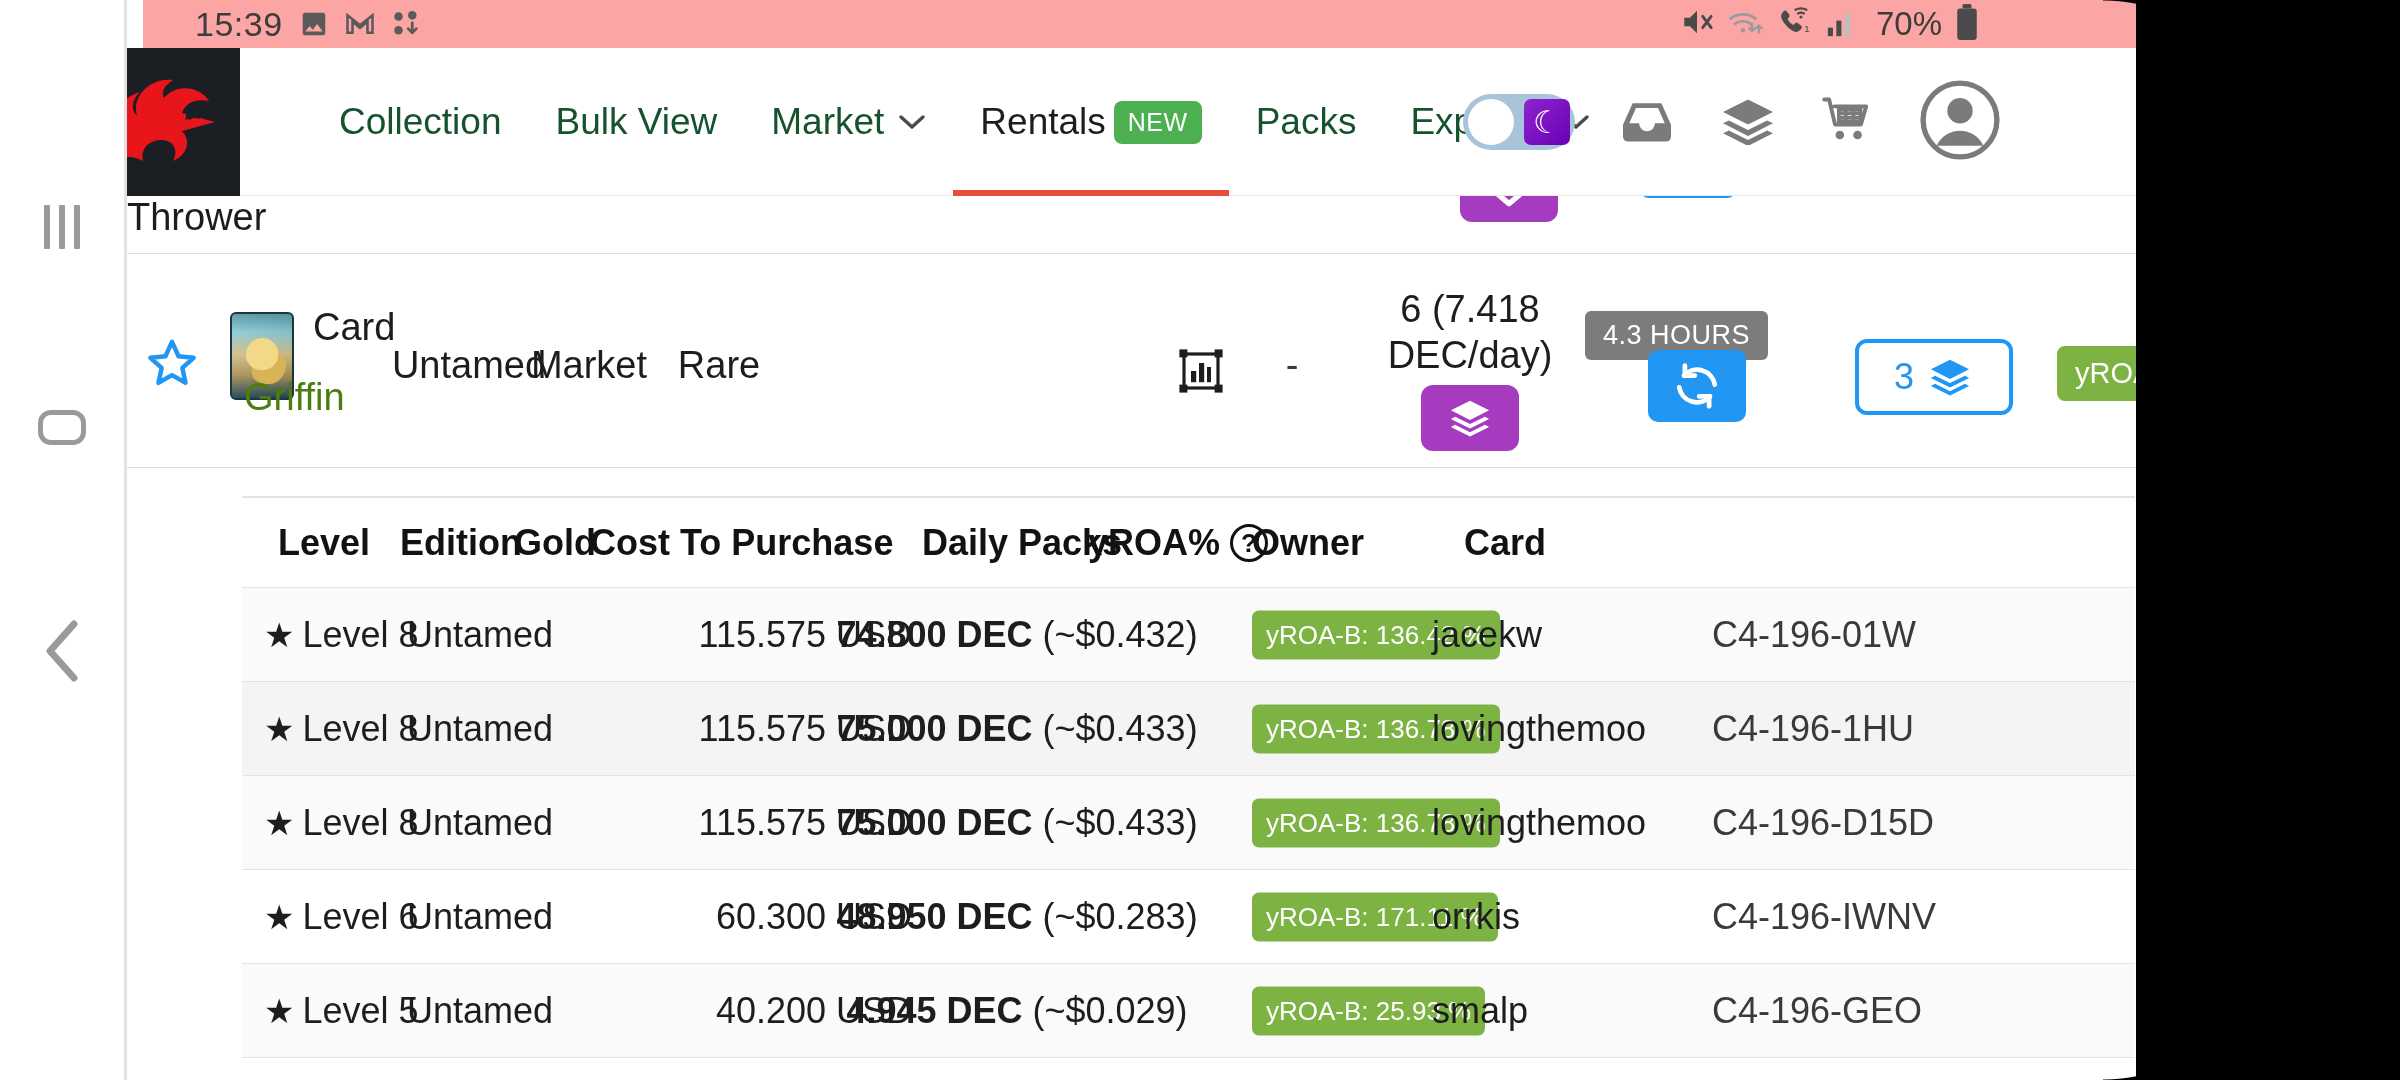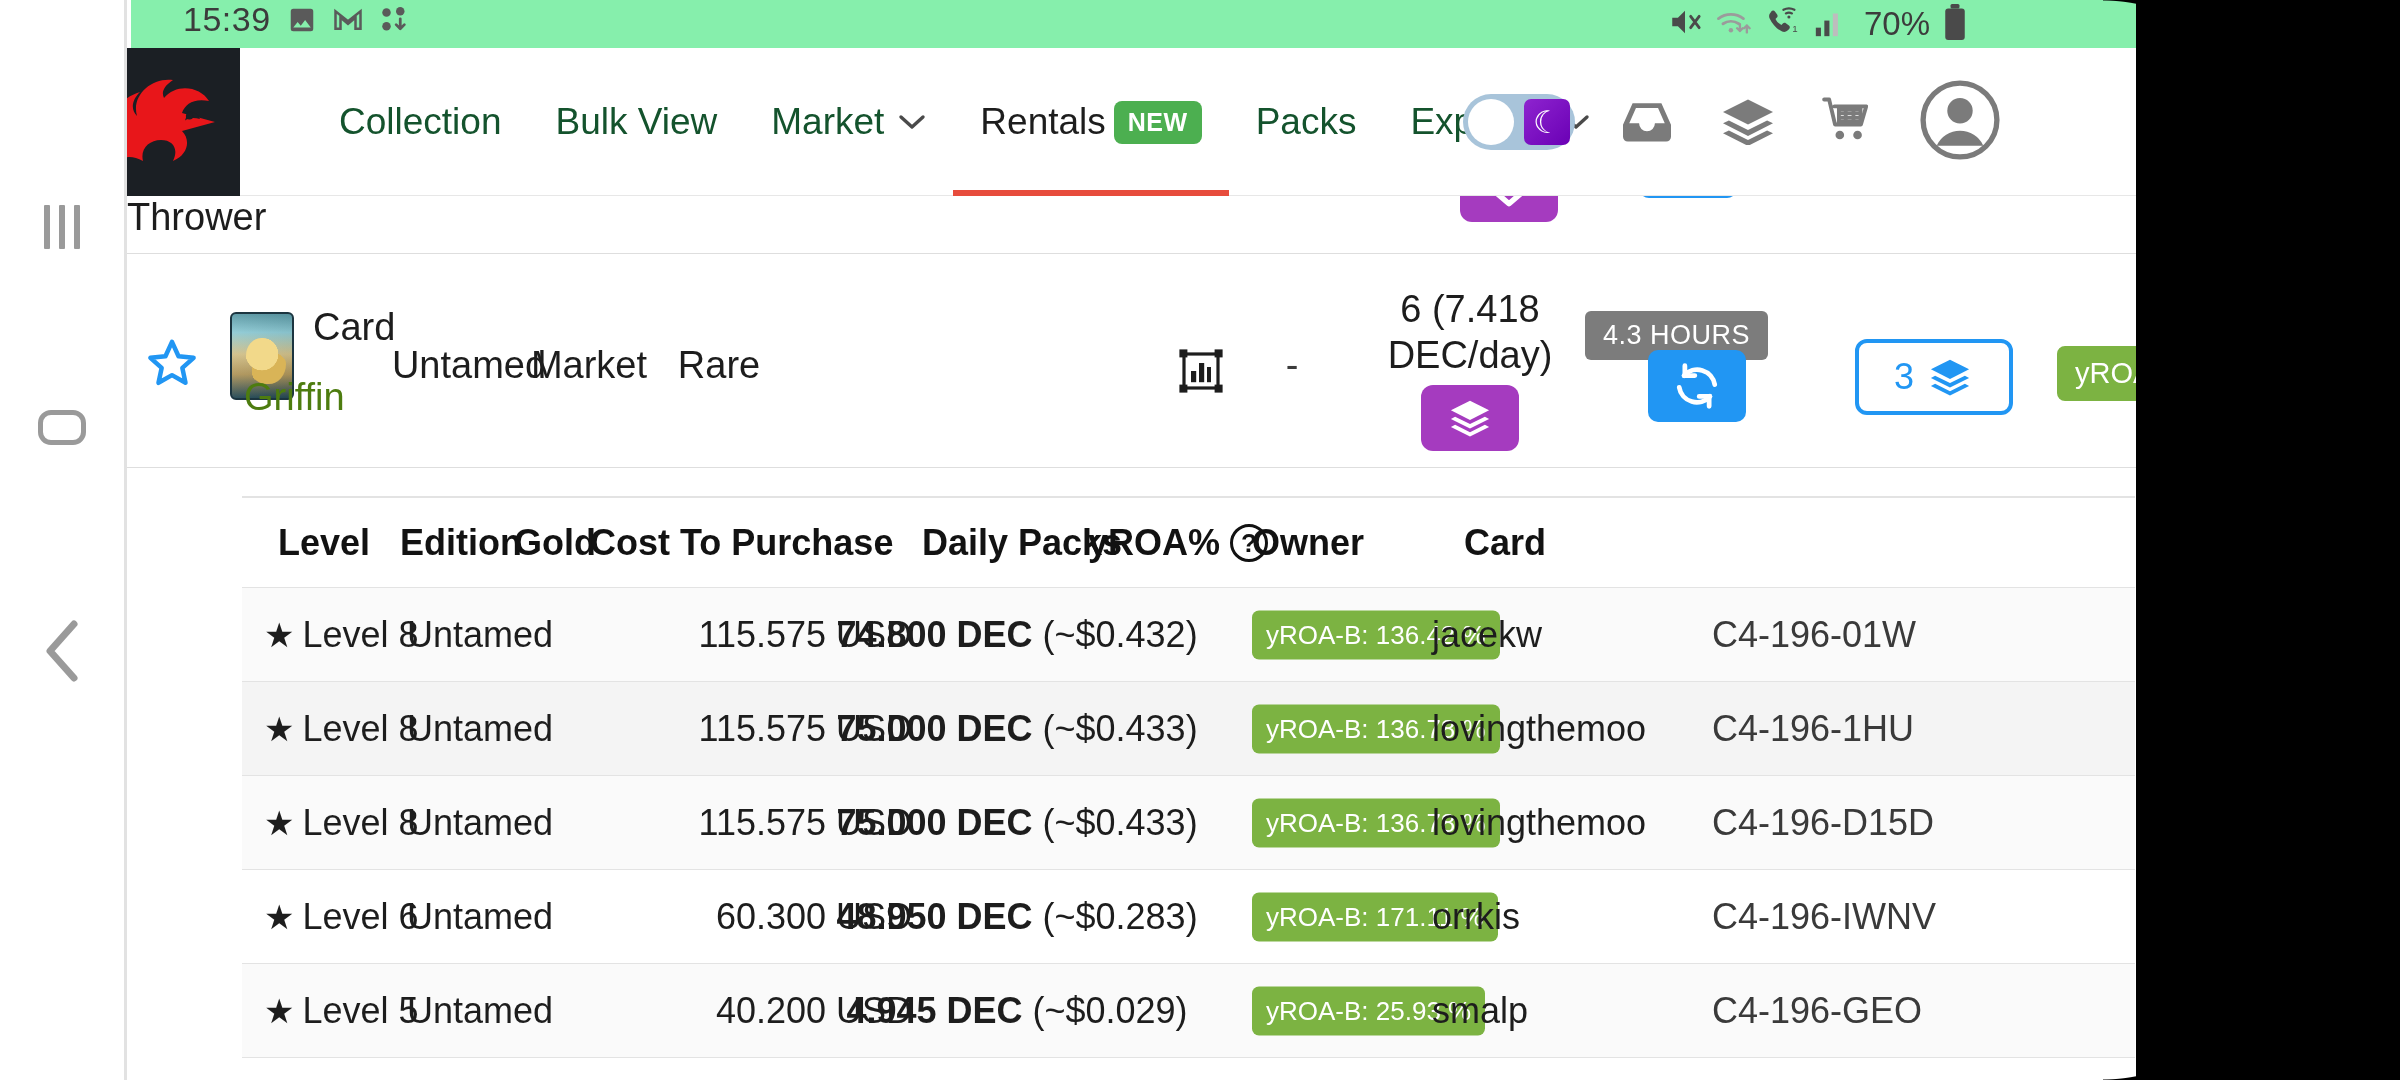--- a/index.html
+++ b/index.html
@@ -44,23 +44,23 @@
 
   
   #screen {
     position: absolute; left: 127px; top: 0; width: 2136px; height: 1080px;
     background: #ffffff;
     overflow: hidden;
   }
 
   
   #status-bar {
-    position: absolute; left: 4px; top: 0; width: 2136px; height: 48px;
-    background: #86efac;
-    display: flex; align-items: flex-start;
+    position: absolute; left: 16px; top: 0; width: 2136px; height: 48px;
+    background: #fca5a5;
+    display: flex; align-items: center;
     color: #3c3c3c;
   }
   #status-left {
     display: flex; align-items: center; gap: 16px;
     margin-left: 52px;
   }
   #status-clock { font-size: 34px; letter-spacing: .5px; color: #3c3c3c; }
   #status-left .sicon { width: 30px; height: 30px; display: block; color: #5a5a5a; }
   #status-right {
     position: absolute; right: 300px; top: 0; height: 48px;
@@ -99,21 +99,21 @@
     white-space: nowrap;
   }
   .nav-item.active { color: #1d1d1d; }
   .nav-item.active::after {
     content: ""; position: absolute; left: 0; right: 0; bottom: 0;
     height: 6px; background: #e74c3c;
   }
   .chev { margin-left: 14px; display: inline-block; }
   .chev svg { display: block; }
   .badge-new {
-    background: #4caf50; color: #fff; font-size: 25px; font-weight: bold;
+    background: #4caf50; color: #fff; font-size: 25px; font-weight: normal;
     padding: 7px 14px; border-radius: 8px; margin-left: 8px;
     letter-spacing: .5px;
   }
 
   #nav-tools {
     position: absolute; right: 262px; top: 0; height: 148px;
     display: flex; align-items: center; gap: 42px;
   }
   .toggle-pill {
     width: 112px; height: 56px; border-radius: 28px; background: #a8c4da;

